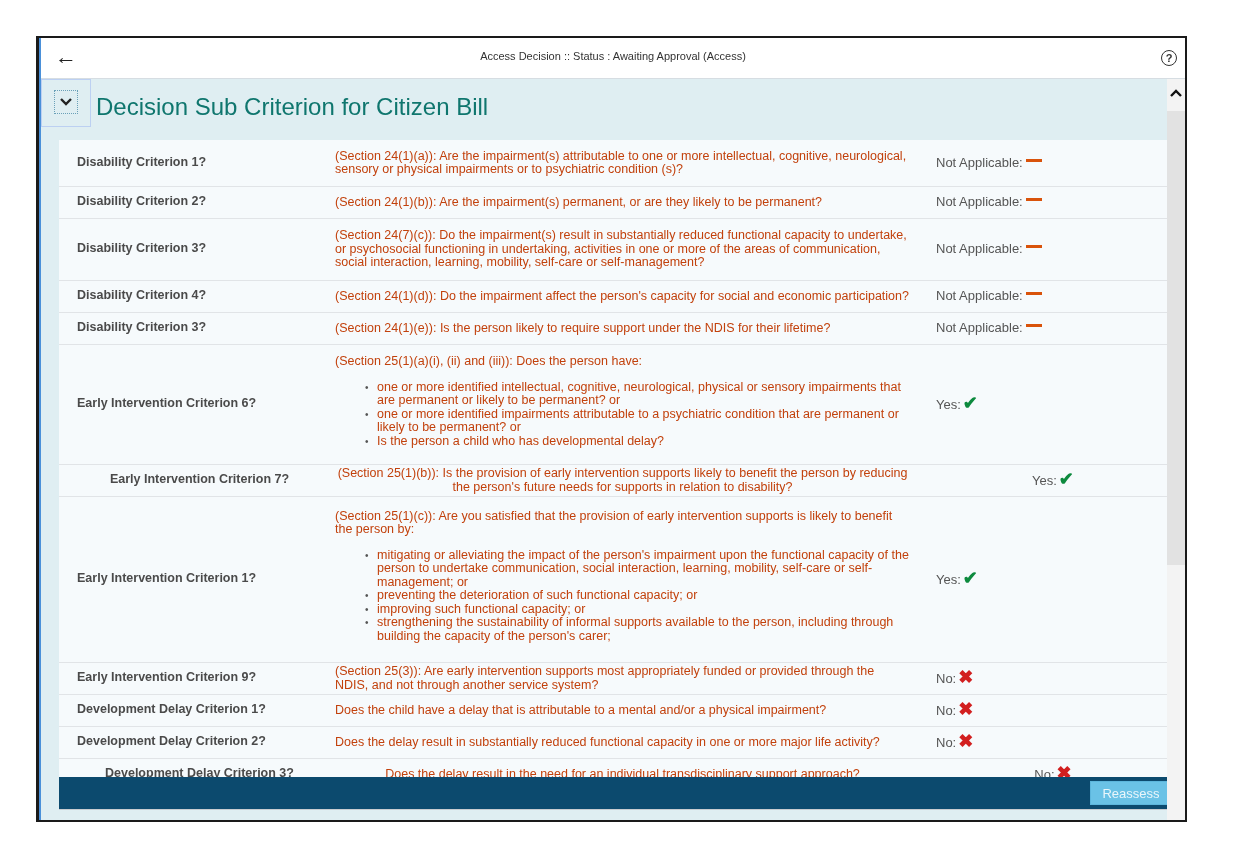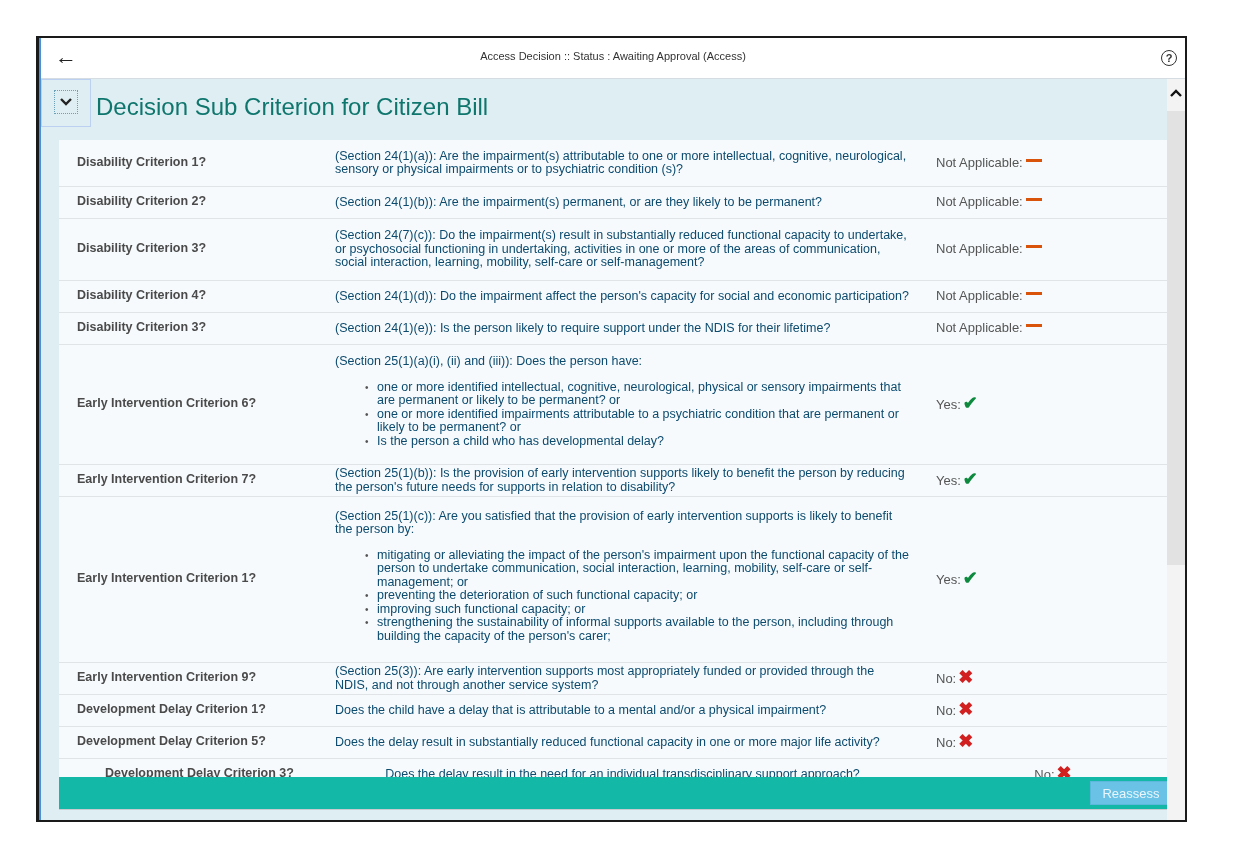--- a/index.html
+++ b/index.html
@@ -19,29 +19,29 @@
   .section-head { position:absolute; left:0; top:0; right:0; height:50px; }
   .toggle { position:absolute; left:0; top:0; width:50px; height:48px; border:1px solid #bcd0f2; box-sizing:border-box;
             cursor:pointer; }
   .toggle .inner { position:absolute; left:12px; top:10px; width:24px; height:24px; border:1px dotted #6aa0b8; box-sizing:border-box;
                    text-align:center; line-height:22px; font-size:14px; color:#222; }
   .section-title { position:absolute; left:55px; top:14px; font-size:24px; color:#0f766e; }
   .table-wrap { position:absolute; left:18px; top:61px; width:1118px; background:#f6fafc; }
   table { border-collapse:collapse; width:100%; }
   td { border-bottom:1.5px solid #e1e4e7; vertical-align:middle; font-size:12.5px; line-height:13.5px; padding:7px; }
   td.crit { width:245px; padding-left:18px; font-weight:bold; color:#4a4a4a; font-size:12.5px; }
-  td.desc { width:575px; padding:2px 6px 1px 6px; color:#0c4a6e; }
+  td.desc { width:575px; padding:2px 6px 1px 6px; color:#c2410c; }
   td.ans { padding-left:20px; color:#555; font-size:13px; white-space:nowrap; }
   ul { margin:6px 0 6px 0; padding-left:30px; list-style:none; }
   ul li { position:relative; padding-left:12px; }
   ul li::before { content:"•"; position:absolute; left:0; color:#555; font-size:10px; }
   .dash { display:inline-block; width:16px; height:3px; background:#d9530b; vertical-align:middle; margin-left:3px; position:relative; top:-3px; }
   .check { color:#0d8a3e; font-size:18px; font-weight:bold; margin-left:2px; }
   .cross { color:#d21f1f; font-size:18px; font-weight:bold; margin-left:2px; }
-  .footer { position:absolute; left:18px; top:698px; width:1118px; height:32px; background:#14b8a6; border-bottom:1px solid #c8ccd0; }
+  .footer { position:absolute; left:18px; top:698px; width:1118px; height:32px; background:#0c4a6e; border-bottom:1px solid #c8ccd0; }
   .reassess { position:absolute; right:5px; top:4px; width:82px; height:24px; background:#6ac2e6; color:#eaf6fb;
               border:1px solid #5db6dc; font-size:13px; text-align:center; line-height:24px; cursor:pointer; box-sizing:border-box; }
   .scrollbar { position:absolute; right:0; top:41px; width:18px; bottom:0; background:#f3f3f3; }
   .scroll-up { position:absolute; left:0; top:0; width:18px; height:32px; text-align:center; font-size:16px; color:#111; font-weight:bold; line-height:26px; cursor:pointer; }
   .scroll-thumb { position:absolute; left:0; top:32px; width:18px; height:454px; background:#e2e2e2; cursor:pointer; }
 </style>
 </head>
 <body>
 
 <div class="frame">
@@ -106,21 +106,21 @@
               <td class="desc">
                 <div>(Section 25(1)(a)(i), (ii) and (iii)): Does the person have:</div>
                 <ul style="margin-top: 12px;">
                   <li>one or more identified intellectual, cognitive, neurological, physical or sensory impairments that are permanent or likely to be permanent? or</li>
                   <li>one or more identified impairments attributable to a psychiatric condition that are permanent or likely to be permanent? or</li>
                   <li>Is the person a child who has developmental delay?</li>
                 </ul>
               </td>
               <td class="ans"><span>Yes:</span><span class="check" style="color: rgb(13, 138, 62);">✔</span></td>
             </tr>
-            <tr style="height: 32px;">
+            <tr style="height: 32px; text-align: center;">
               <td class="crit">Early Intervention Criterion 7?</td>
               <td class="desc">
                 <div>(Section 25(1)(b)): Is the provision of early intervention supports likely to benefit the person by reducing the person's future needs for supports in relation to disability?</div>
               </td>
               <td class="ans"><span>Yes:</span><span class="check" style="color: rgb(13, 138, 62);">✔</span></td>
             </tr>
             <tr style="height: 166px;">
               <td class="crit">Early Intervention Criterion 1?</td>
               <td class="desc">
                 <div>(Section 25(1)(c)): Are you satisfied that the provision of early intervention supports is likely to benefit the person by:</div>
@@ -141,21 +141,21 @@
               <td class="ans"><span>No:</span><span class="cross" style="color: rgb(210, 31, 31);">✖</span></td>
             </tr>
             <tr style="height: 32px;">
               <td class="crit">Development Delay Criterion 1?</td>
               <td class="desc">
                 <div>Does the child have a delay that is attributable to a mental and/or a physical impairment?</div>
               </td>
               <td class="ans"><span>No:</span><span class="cross" style="color: rgb(210, 31, 31);">✖</span></td>
             </tr>
             <tr style="height: 32px;">
-              <td class="crit">Development Delay Criterion 5?</td>
+              <td class="crit">Development Delay Criterion 2?</td>
               <td class="desc">
                 <div>Does the delay result in substantially reduced functional capacity in one or more major life activity?</div>
               </td>
               <td class="ans"><span>No:</span><span class="cross" style="color: rgb(210, 31, 31);">✖</span></td>
             </tr>
             <tr style="height: 32px; text-align: center;">
               <td class="crit">Development Delay Criterion 3?</td>
               <td class="desc">
                 <div>Does the delay result in the need for an individual transdisciplinary support approach?</div>
               </td>

